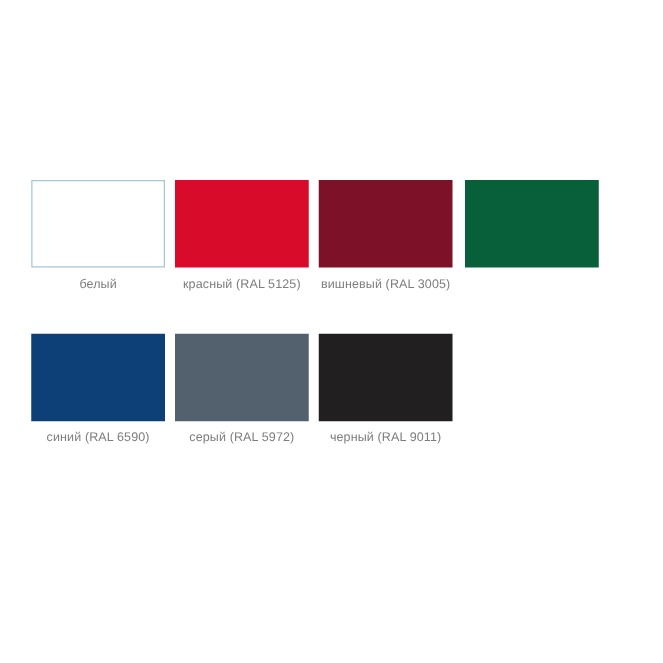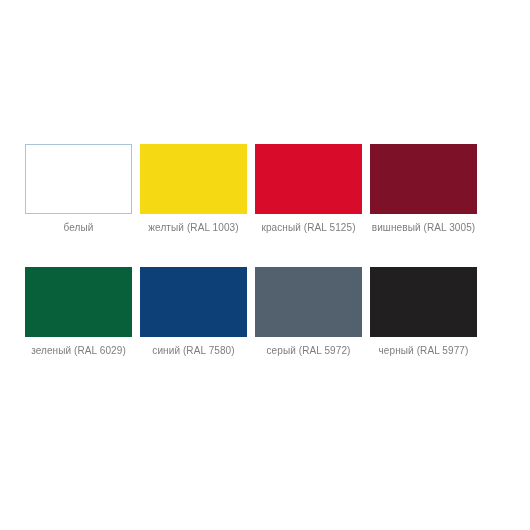--- a/index.html
+++ b/index.html
@@ -30,21 +30,21 @@
   }
   .swatch-cell {
     width: 101px;
     margin-right: 14px;
     margin-bottom: 32px;
     display: flex;
     flex-direction: column;
     align-items: center;
   }
   .swatch-cell.last-in-row {
-    margin-right: 0;
+    margin-right: 16px;
   }
   .swatch-chip {
     width: 107px;
     height: 70px;
     box-sizing: border-box;
     display: block;
   }
   .swatch-chip.bordered {
     border: 1px solid #a6c6d4;
   }
@@ -61,41 +61,36 @@
 </head>
 <body>
 
 <div id="palette">
   <div class="swatch-grid">
       <div class="swatch-cell">
         <div class="swatch-chip bordered" style="background-color: rgb(255, 255, 255);"></div>
         <div class="swatch-label">белый</div>
       </div>
       <div class="swatch-cell">
-        <div class="swatch-chip" style="background-color: rgb(245, 217, 19);"></div>
-        <div class="swatch-label">желтый (RAL 1003)</div>
-      </div>
-      <div class="swatch-cell">
         <div class="swatch-chip" style="background-color: rgb(216, 11, 42);"></div>
         <div class="swatch-label">красный (RAL 5125)</div>
       </div>
       <div class="swatch-cell last-in-row">
         <div class="swatch-chip" style="background-color: rgb(124, 17, 39);"></div>
         <div class="swatch-label">вишневый (RAL 3005)</div>
       </div>
       <div class="swatch-cell">
         <div class="swatch-chip" style="background-color: rgb(8, 96, 58);"></div>
-        <div class="swatch-label">зеленый (RAL 6029)</div>
       </div>
       <div class="swatch-cell">
         <div class="swatch-chip" style="background-color: rgb(13, 64, 119);"></div>
-        <div class="swatch-label">синий (RAL 7580)</div>
+        <div class="swatch-label">синий (RAL 6590)</div>
       </div>
       <div class="swatch-cell">
         <div class="swatch-chip" style="background-color: rgb(83, 97, 111);"></div>
         <div class="swatch-label">серый (RAL 5972)</div>
       </div>
       <div class="swatch-cell last-in-row">
         <div class="swatch-chip" style="background-color: rgb(33, 31, 32);"></div>
-        <div class="swatch-label">черный (RAL 5977)</div>
+        <div class="swatch-label">черный (RAL 9011)</div>
       </div>
     </div>
 </div>
 
 </body></html>

